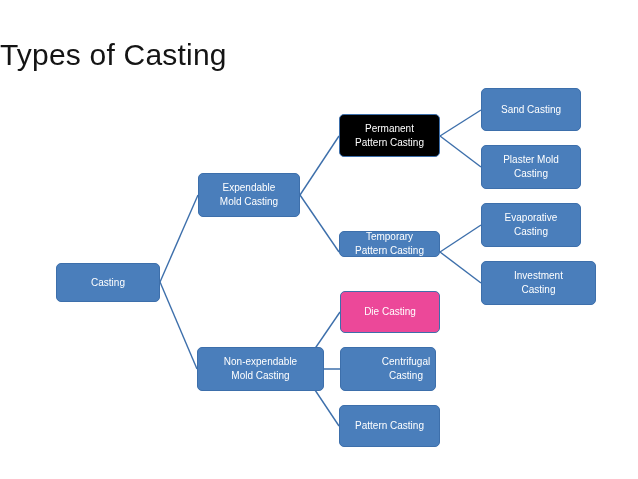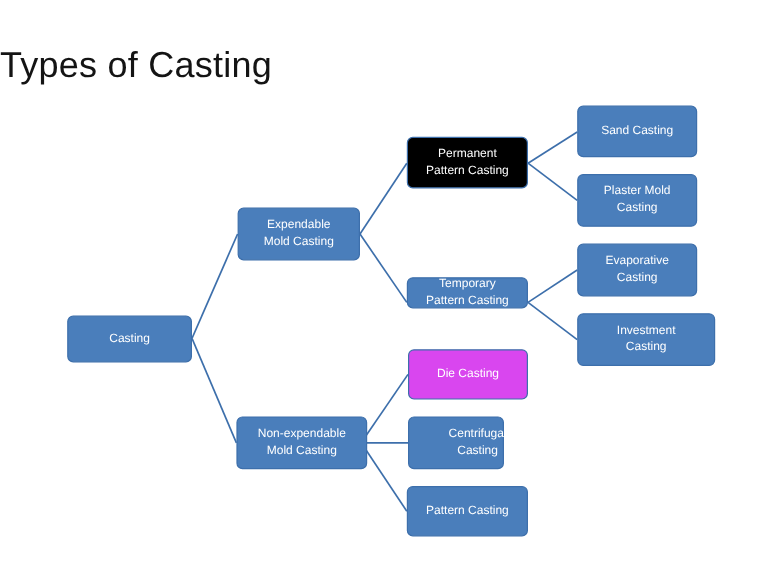--- a/index.html
+++ b/index.html
@@ -69,32 +69,32 @@
       <line x1="440" y1="252" x2="481" y2="283" stroke="#3d6fab" stroke-width="1.4"></line>
       <line x1="301" y1="369" x2="340" y2="312" stroke="#3d6fab" stroke-width="1.4"></line>
       <line x1="301" y1="369" x2="340" y2="369" stroke="#3d6fab" stroke-width="1.4"></line>
       <line x1="301" y1="369" x2="339" y2="426" stroke="#3d6fab" stroke-width="1.4"></line>
     </svg>
 
   <div id="nodes-layer">
       <div class="node" style="left: 56px; top: 263px; width: 104px; height: 39px; background: rgb(74, 126, 187); border-color: rgb(61, 111, 171); color: rgb(255, 255, 255);">Casting</div>
       <div class="node" style="left: 198px; top: 173px; width: 102px; height: 44px; background: rgb(74, 126, 187); border-color: rgb(61, 111, 171); color: rgb(255, 255, 255); text-align: center;">Expendable
 Mold Casting</div>
-      <div class="node" style="left: 197px; top: 347px; width: 109px; height: 44px; background: rgb(74, 126, 187); border-color: rgb(61, 111, 171); color: rgb(255, 255, 255);">Non-expendable
+      <div class="node" style="left: 197px; top: 347px; width: 127px; height: 44px; background: rgb(74, 126, 187); border-color: rgb(61, 111, 171); color: rgb(255, 255, 255);">Non-expendable
 Mold Casting</div>
       <div class="node" style="left: 339px; top: 114px; width: 101px; height: 43px; background: #000000; border-color: rgb(61, 111, 171); color: rgb(255, 255, 255);">Permanent
 Pattern Casting</div>
       <div class="node" style="left: 339px; top: 231px; width: 101px; height: 26px; background: rgb(74, 126, 187); border-color: rgb(61, 111, 171); color: rgb(255, 255, 255);">Temporary
 Pattern Casting</div>
       <div class="node" style="left: 481px; top: 88px; width: 100px; height: 43px; background: rgb(74, 126, 187); border-color: rgb(61, 111, 171); color: rgb(255, 255, 255);">Sand Casting</div>
       <div class="node" style="left: 481px; top: 145px; width: 100px; height: 44px; background: rgb(74, 126, 187); border-color: rgb(61, 111, 171); color: rgb(255, 255, 255);">Plaster Mold
 Casting</div>
       <div class="node" style="left: 481px; top: 203px; width: 100px; height: 44px; background: rgb(74, 126, 187); border-color: rgb(61, 111, 171); color: rgb(255, 255, 255);">Evaporative
 Casting</div>
       <div class="node" style="left: 481px; top: 261px; width: 115px; height: 44px; background: rgb(74, 126, 187); border-color: rgb(61, 111, 171); color: rgb(255, 255, 255);">Investment
 Casting</div>
-      <div class="node" style="left: 340px; top: 291px; width: 100px; height: 42px; background: #d946ef; border-color: rgb(61, 111, 171); color: rgb(255, 255, 255); text-align: center;">Die Casting</div>
-      <div class="node" style="left: 340px; top: 347px; width: 80px; height: 44px; background: rgb(74, 126, 187); border-color: rgb(61, 111, 171); color: rgb(255, 255, 255); padding-left: 40px;">Centrifugal
+      <div class="node" style="left: 340px; top: 291px; width: 100px; height: 42px; background: #ec4899; border-color: rgb(61, 111, 171); color: rgb(255, 255, 255); text-align: center;">Die Casting</div>
+      <div class="node" style="left: 340px; top: 347px; width: 96px; height: 44px; background: rgb(74, 126, 187); border-color: rgb(61, 111, 171); color: rgb(255, 255, 255); padding-left: 40px;">Centrifugal
 Casting</div>
       <div class="node" style="left: 339px; top: 405px; width: 101px; height: 42px; background: rgb(74, 126, 187); border-color: rgb(61, 111, 171); color: rgb(255, 255, 255);">Pattern Casting</div>
     </div>
 
 </div>
 
 </body></html>

